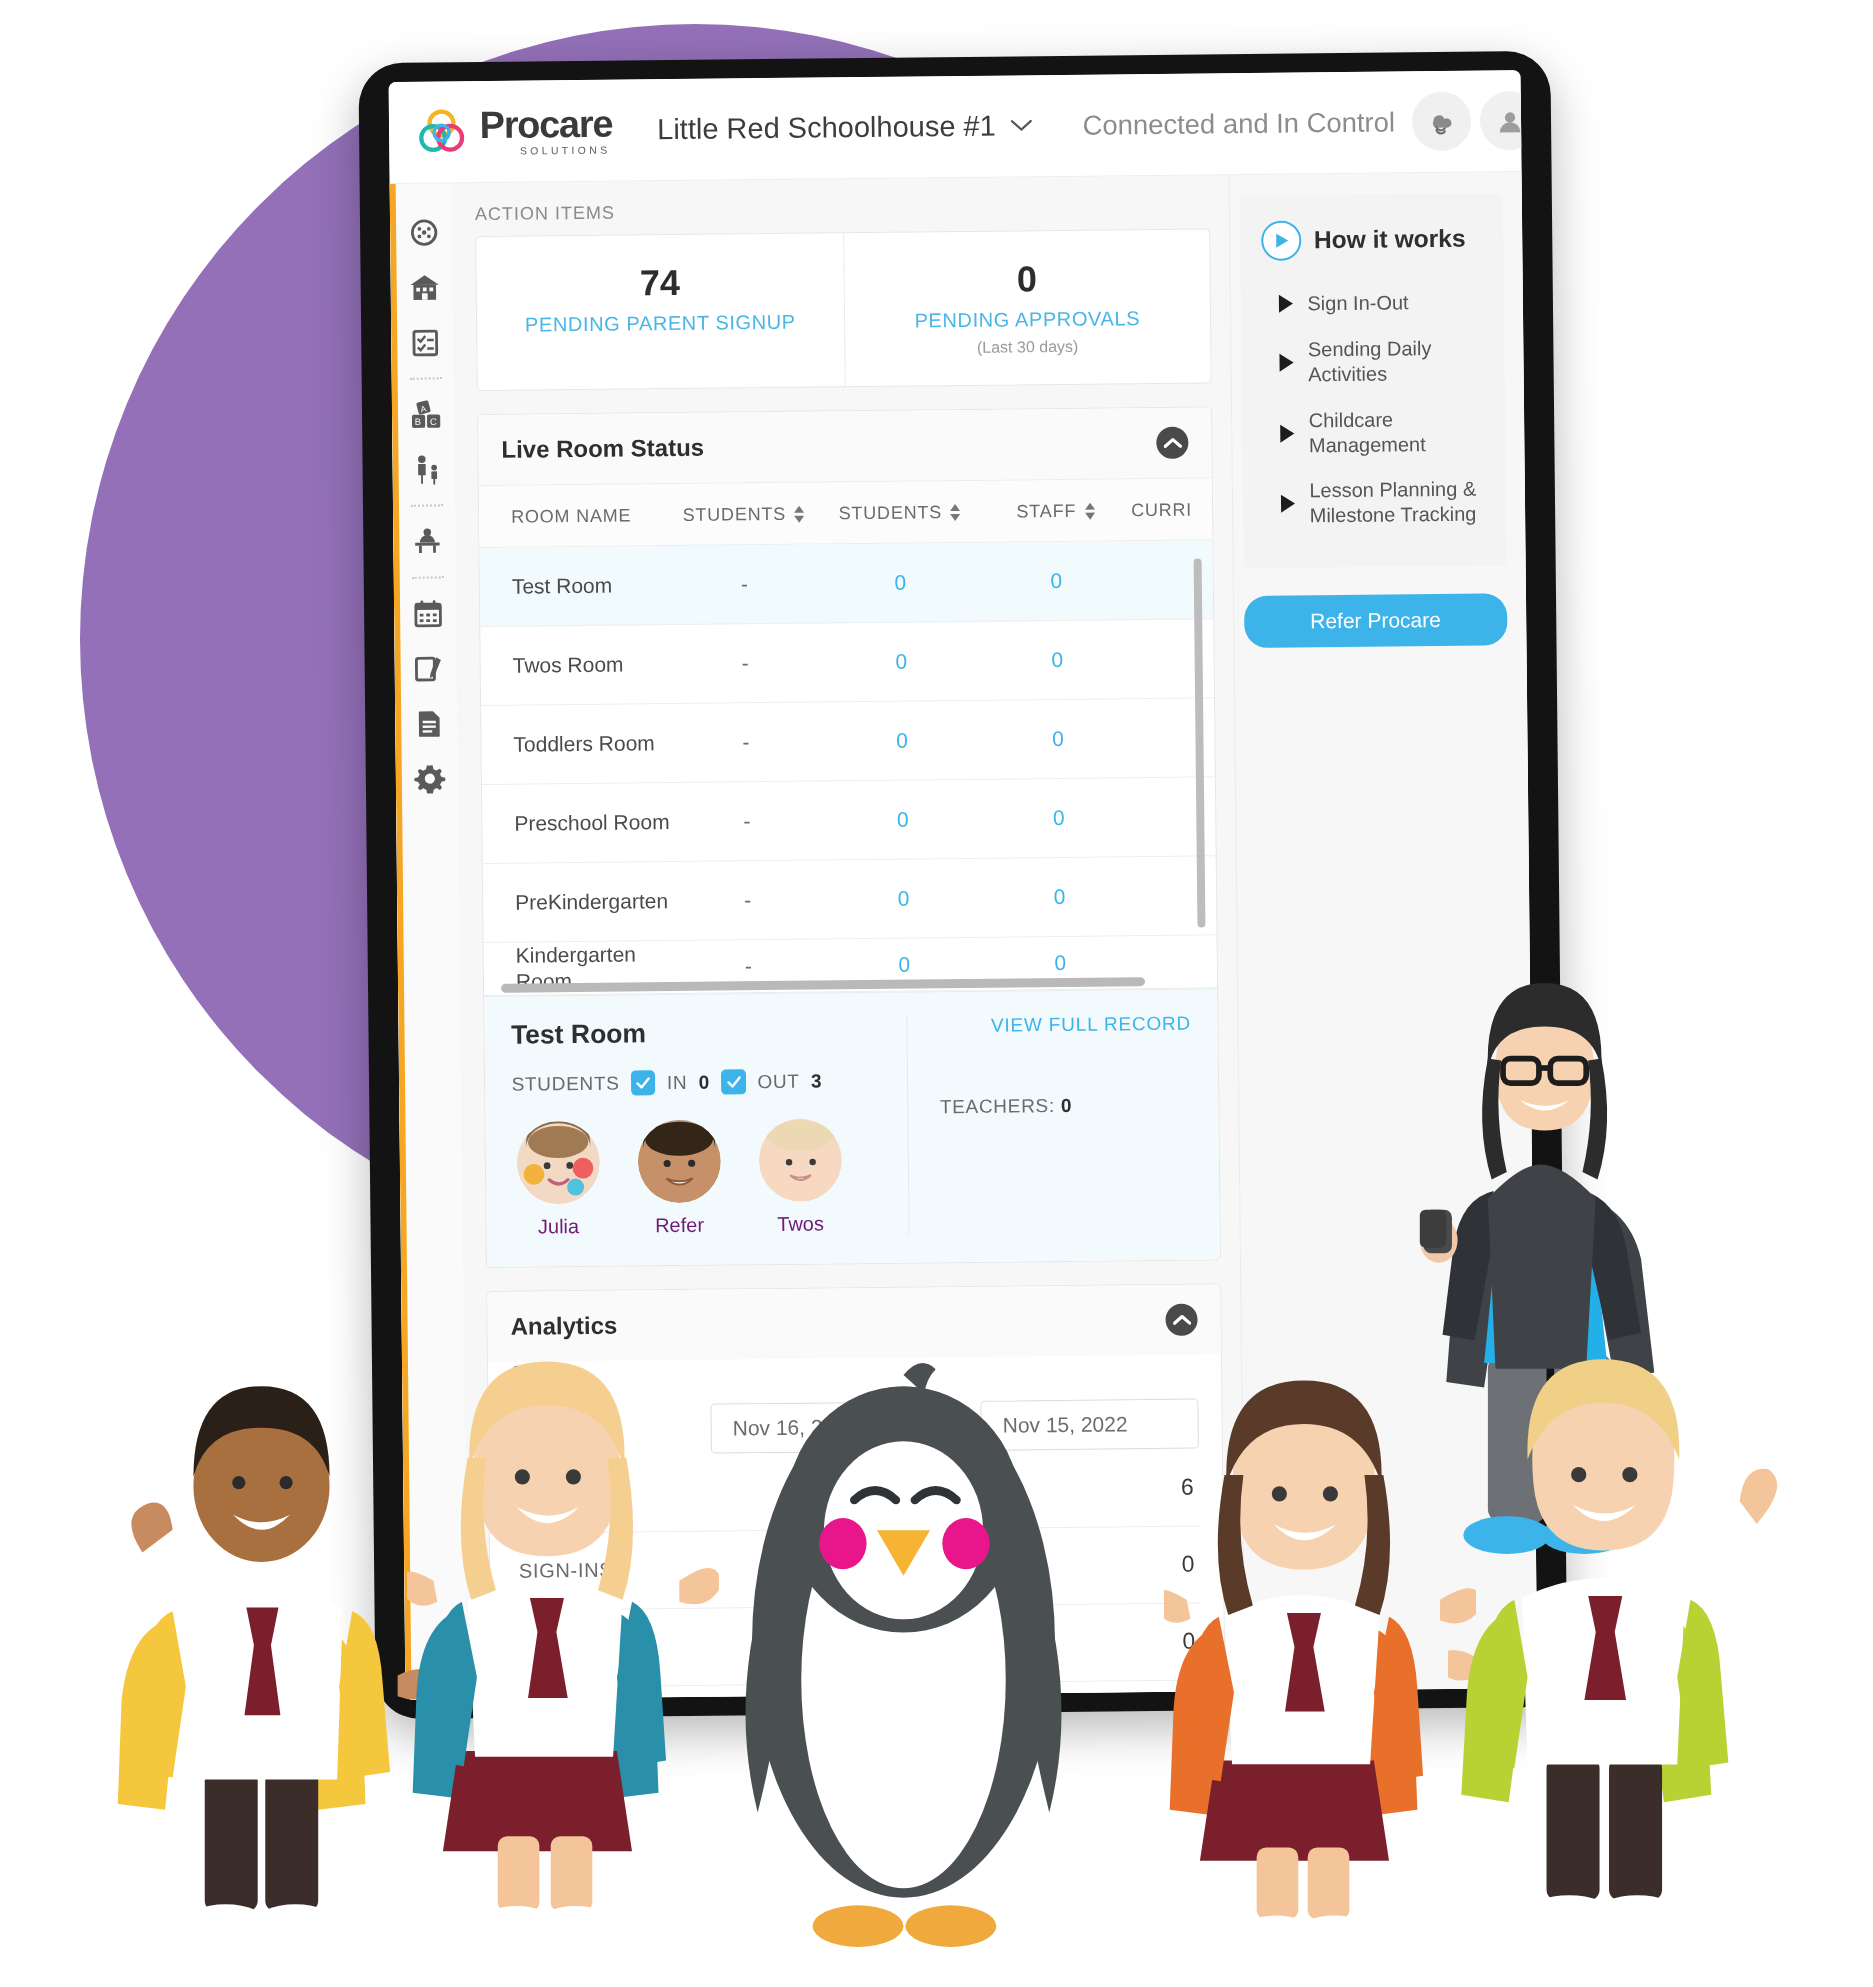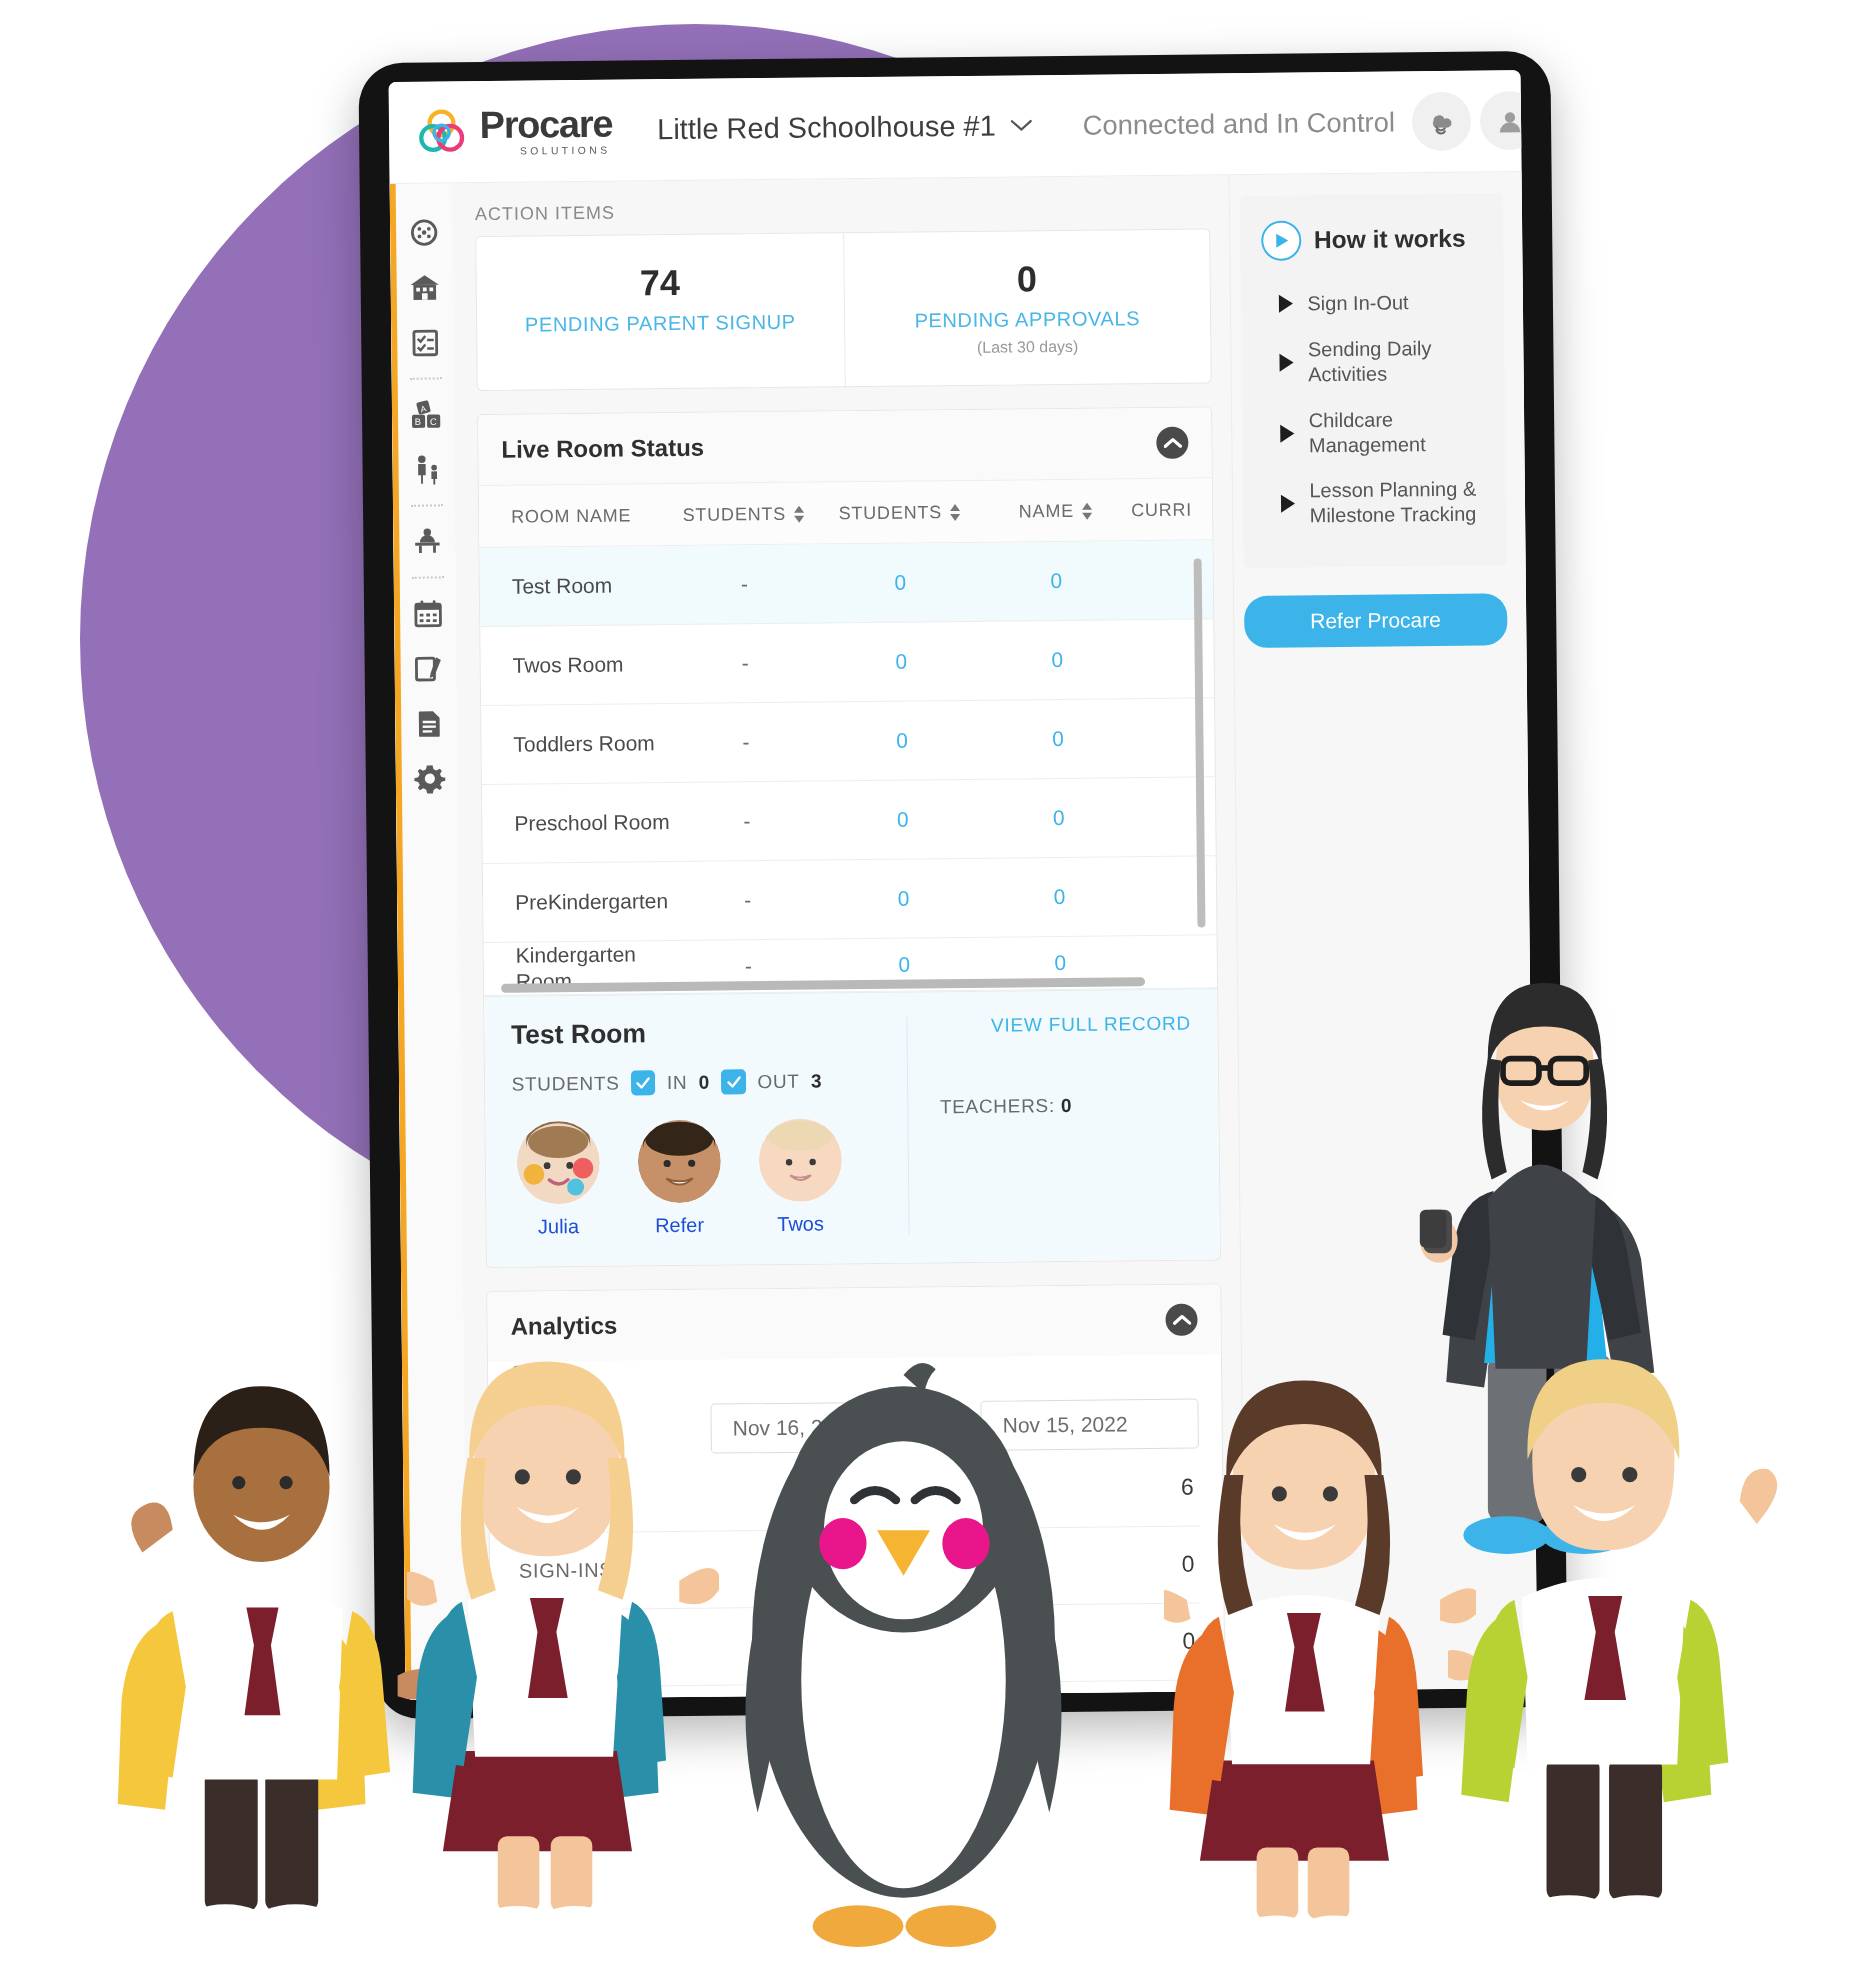--- a/index.html
+++ b/index.html
@@ -190,21 +190,21 @@
     display: inline-flex; align-items: center; justify-content: center; cursor: pointer;
   }
   .cbox svg { width: 16px; height: 16px; }
   .cnt-strong { color: #2d2d2d; font-weight: bold; }
   .kids { display: flex; gap: 30px; margin-top: 24.6px; }
   .kid { width: 91px; text-align: center; }
   .kid-av {
     width: 83px; height: 83px; border-radius: 50%; margin: 0 auto;
     overflow: hidden; position: relative;
   }
-  .kid-name { font-size: 20px; color: #1d4ed8; margin-top: 11.4px; }
+  .kid-name { font-size: 20px; color: #701a75; margin-top: 11.4px; }
   .teachers-line { font-size: 19px; color: #6a6a6a; letter-spacing: 0.7px; margin-top: 59px; }
 
   
   .an-sub { font-size: 20px; color: #6f6f6f; padding: 0 23px 3.8px; }
   .an-body { padding: 17px 23px 28px; }
   .an-datebar { display: flex; align-items: center; gap: 19px; justify-content: flex-end; }
   .date-field {
     border: 0.9px solid #dcdcdc; border-radius: 4.7px; background: #fff;
     padding: 12.3px 21px; font-size: 21px; color: #6d6d6d; min-width: 218px;
   }
@@ -433,21 +433,21 @@
                       </span>
                     </span></div>
                 <div class="c-stu"><span class="th">
                       <span>STUDENTS</span>
                       <span class="sort-arrows">
                         <i class="sa up"></i>
                         <i class="sa down"></i>
                       </span>
                     </span></div>
                 <div class="c-staff"><span class="th">
-                      <span>NAME</span>
+                      <span>STAFF</span>
                       <span class="sort-arrows">
                         <i class="sa up"></i>
                         <i class="sa down"></i>
                       </span>
                     </span></div>
                 <div class="c-curr"><span class="th">CURRI</span></div>
               </div>
 
               <div class="rt-row sel">
                 <div class="c-name"><span class="td-name">Test Room</span></div>

